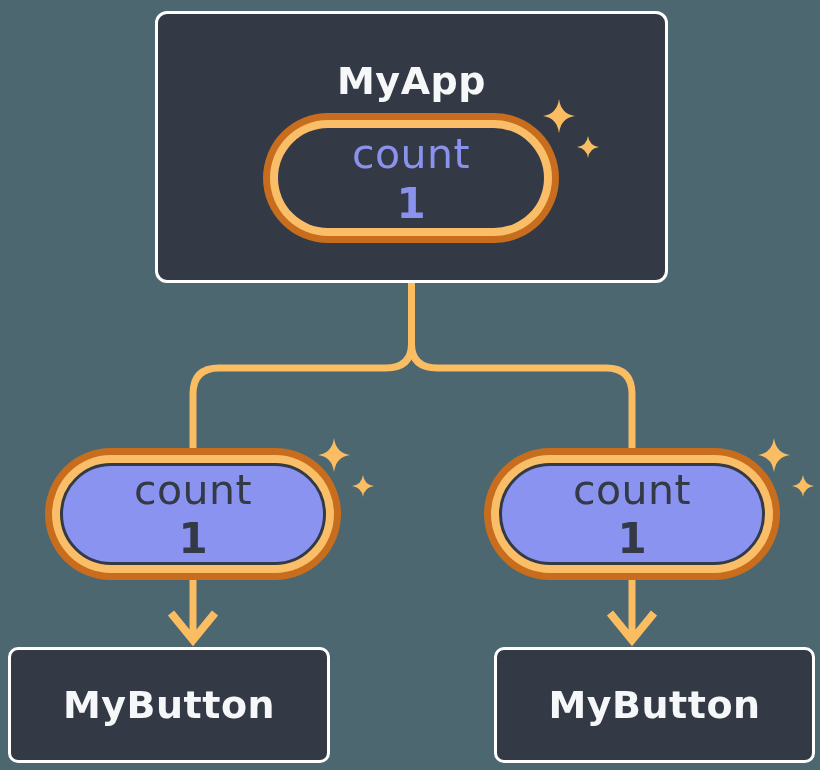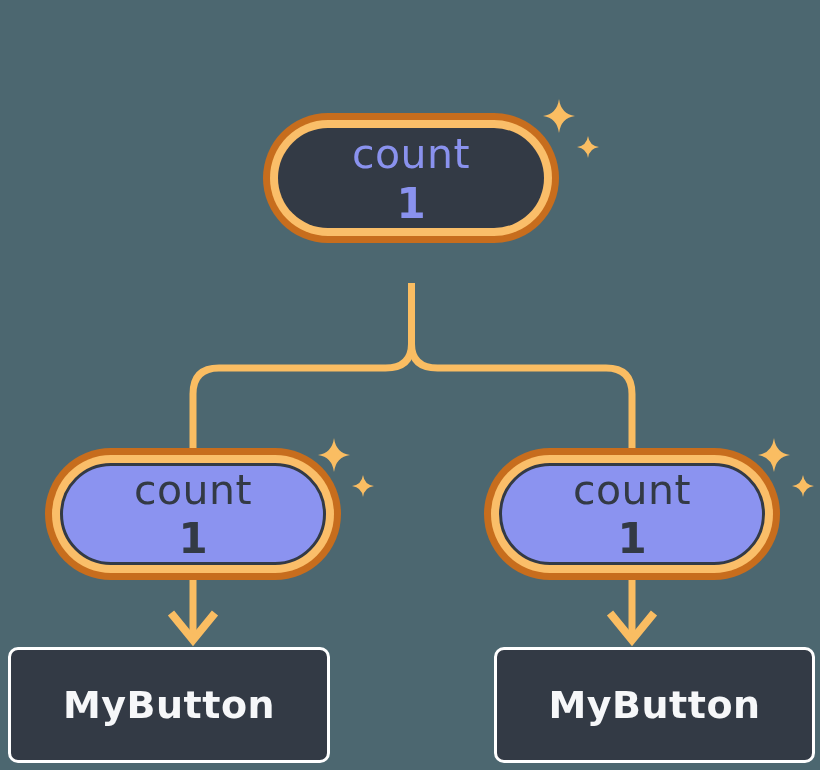--- a/index.html
+++ b/index.html
@@ -75,20 +75,23 @@
 
 <div class="canvas">
 
   <svg class="connectors" viewBox="0 0 820 770" aria-hidden="true">
     <path class="conn-path" d="M411.5 283 L411.5 344 Q411.5 368 385.5 368 L219 368 Q193 368 193 394 L193 637"></path>
     <path class="conn-path" d="M411.5 283 L411.5 344 Q411.5 368 437.5 368 L606 368 Q632 368 632 394 L632 637"></path>
     <polyline class="arrow-head" points="171,613 193,640 215,613"></polyline>
     <polyline class="arrow-head" points="610,613 632,640 654,613"></polyline>
   </svg>
 
+  <div class="node node-app">
+    <div class="node-title app-title">MyApp</div>
+  </div>
 
   <div class="pill pill-top">
     <div class="pill-mid">
       <div class="pill-core dark">
         <div class="pill-label">count</div>
         <div class="pill-divider"></div>
         <div class="pill-value">1</div>
       </div>
     </div>
   </div>

